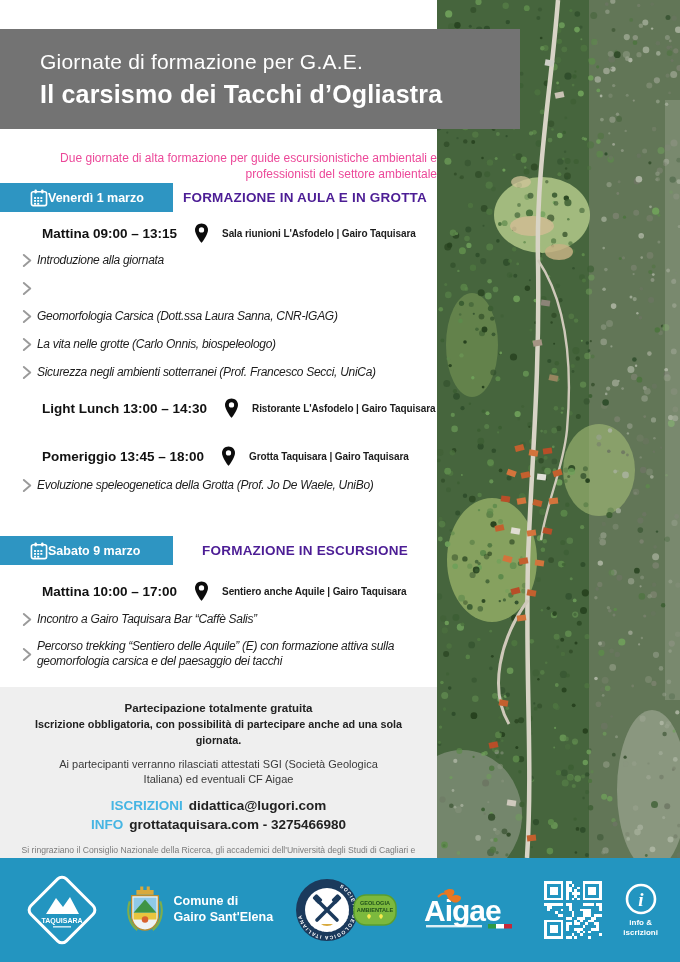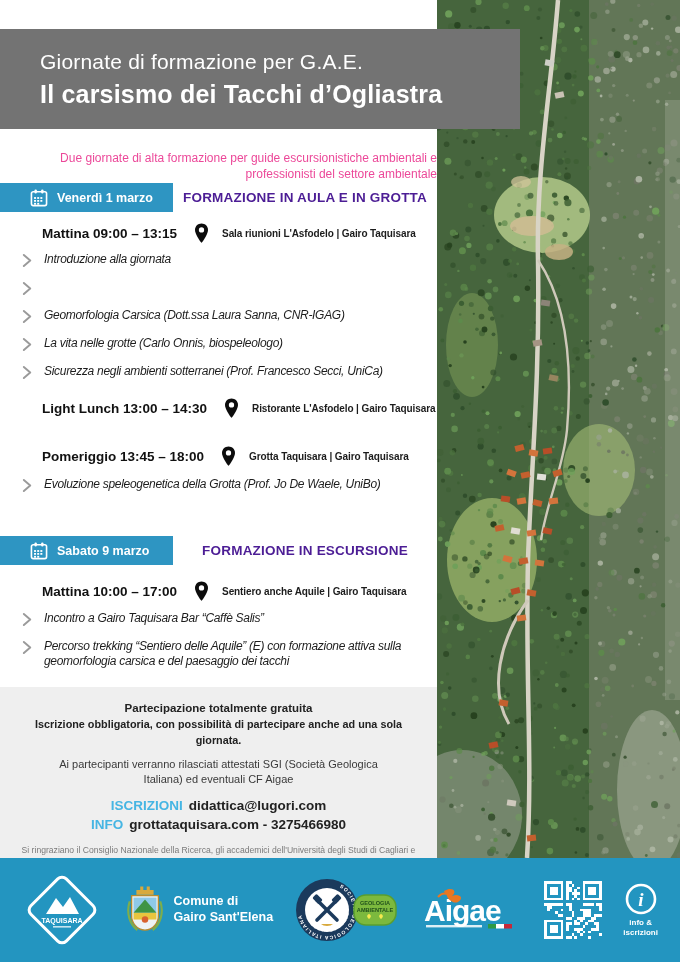--- a/index.html
+++ b/index.html
@@ -16,33 +16,33 @@
   .pretitle{font-size:21px;letter-spacing:.2px;}
   .maintitle{font-size:25px;font-weight:bold;margin-top:6px;letter-spacing:.2px;}
 
   .subtitle{position:absolute;left:0;top:138px;width:437px;text-align:right;font-size:12px;
             color:#ec4899;line-height:1.35;z-index:1;}
 
   
   .day-row{position:absolute;left:0;width:437px;height:29px;display:flex;z-index:1;}
   #day1-row{top:183px;} #day2-row{top:536px;}
   .day-band{width:173px;background:#2e95c2;color:#fff;display:flex;align-items:center;
-            box-sizing:border-box;padding-left:30px;gap:9px;font-weight:bold;font-size:12.5px;}
+            box-sizing:border-box;padding-left:30px;font-weight:bold;font-size:12.5px;}
   .day-type{flex:1;display:flex;align-items:center;justify-content:center;color:#4c1d95;
             font-weight:bold;font-size:13.5px;letter-spacing:.2px;}
 
   
   .session{position:absolute;left:42px;height:26px;display:flex;align-items:center;z-index:1;}
   #session-1{top:220px;} #session-lunch{top:395px;} #session-pom{top:443px;} #session-2{top:578px;}
   .session .slabel{font-weight:bold;font-size:13.5px;color:#111;white-space:nowrap;}
   .session .pin{margin:0 13px 0 17px;flex:none;}
   .session .loc{font-weight:bold;font-size:10px;color:#1c1c1c;white-space:nowrap;letter-spacing:-0.1px;}
 
   
-  .item{position:absolute;left:22px;width:398px;display:flex;gap:11px;align-items:flex-start;z-index:1;
+  .item{position:absolute;left:22px;width:398px;display:flex;gap:4px;align-items:center;z-index:1;
         font-style:italic;font-size:12px;letter-spacing:-0.3px;line-height:1.25;color:#1d1d1d;}
   .item .chev{flex:none;margin-top:1px;}
   #item-1{top:252px;} #item-2{top:280px;} #item-3{top:308px;} #item-4{top:336px;} #item-5{top:364px;}
   #item-6{top:477px;} #item-7{top:505px;} #item-8{top:611px;} #item-9{top:639px;}
 
   
   .info-panel{position:absolute;left:0;top:687px;width:437px;height:171px;background:#efefef;z-index:1;
               box-sizing:border-box;padding-top:13px;text-align:center;}
   .free,.mand{font-size:11.5px;font-weight:bold;color:#222;margin:0;line-height:1.4;}
   .mand{transform:scaleX(.94);transform-origin:center;}

